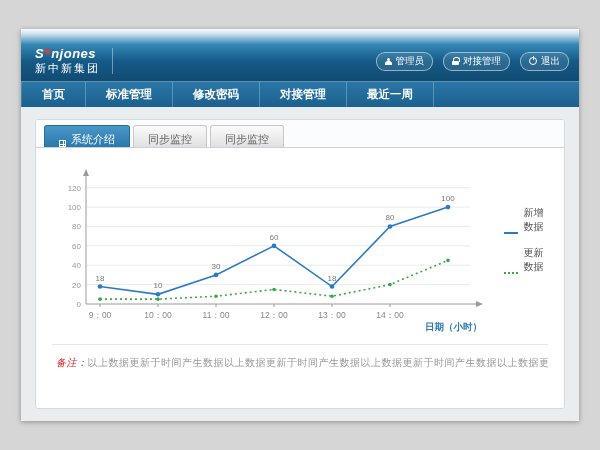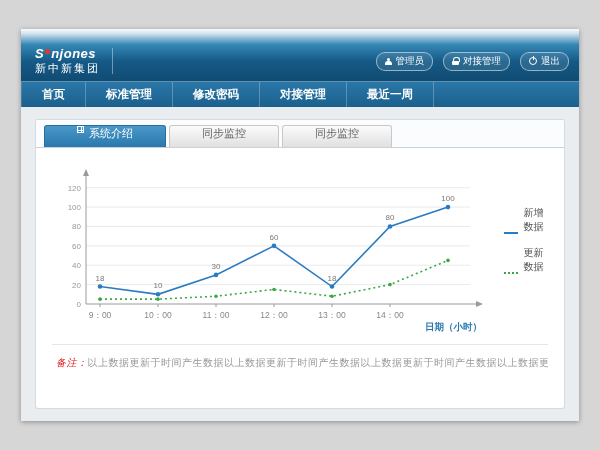--- a/index.html
+++ b/index.html
@@ -40,22 +40,22 @@
   .nav-item { color:#fff; font-size:11.5px; font-weight:bold; line-height:25px;
     padding:0 20px; border-right:1px solid rgba(255,255,255,.25); cursor:pointer; }
   .nav-item:first-child { border-left:1px solid rgba(255,255,255,.15); }
 
   
   .content { height:314px; background:#e9edf0; padding:12px 14px; }
   .panel { background:#fff; border:1px solid #d3dae0; border-radius:3px; height:100%; overflow:hidden; }
 
   .tabstrip { display:flex; align-items:flex-end; padding:5px 8px 0 8px;
     border-bottom:1px solid #c9d2d9; background:#fbfcfd; }
-  .tab { height:22px; display:flex; align-items:flex-start; gap:5px; font-size:11px;
-    padding:0 32px; border-radius:3px 3px 0 0; cursor:pointer; margin-right:3px; }
+  .tab { height:22px; display:flex; align-items:flex-end; gap:5px; font-size:11px;
+    padding:0 14px; border-radius:3px 3px 0 0; cursor:pointer; margin-right:3px; }
   .tab.active { background:linear-gradient(180deg,#4a97c8,#2a79ae); color:#fff; border:1px solid #256e9f; border-bottom:none; }
   .tab.inactive { background:linear-gradient(180deg,#fbfbfb,#e0e0e0); color:#666; border:1px solid #c8c8c8; border-bottom:none; }
   .tab-grid-icon { width:7px; height:7px; display:inline-block;
     background:
       linear-gradient(#fff,#fff) 0 3px/7px 1px no-repeat,
       linear-gradient(#fff,#fff) 3px 0/1px 7px no-repeat;
     border:1px solid #fff; }
 
   .chart-area { padding:12px 18px 0 20px; }
   .chart-head { display:flex; align-items:flex-start; }

